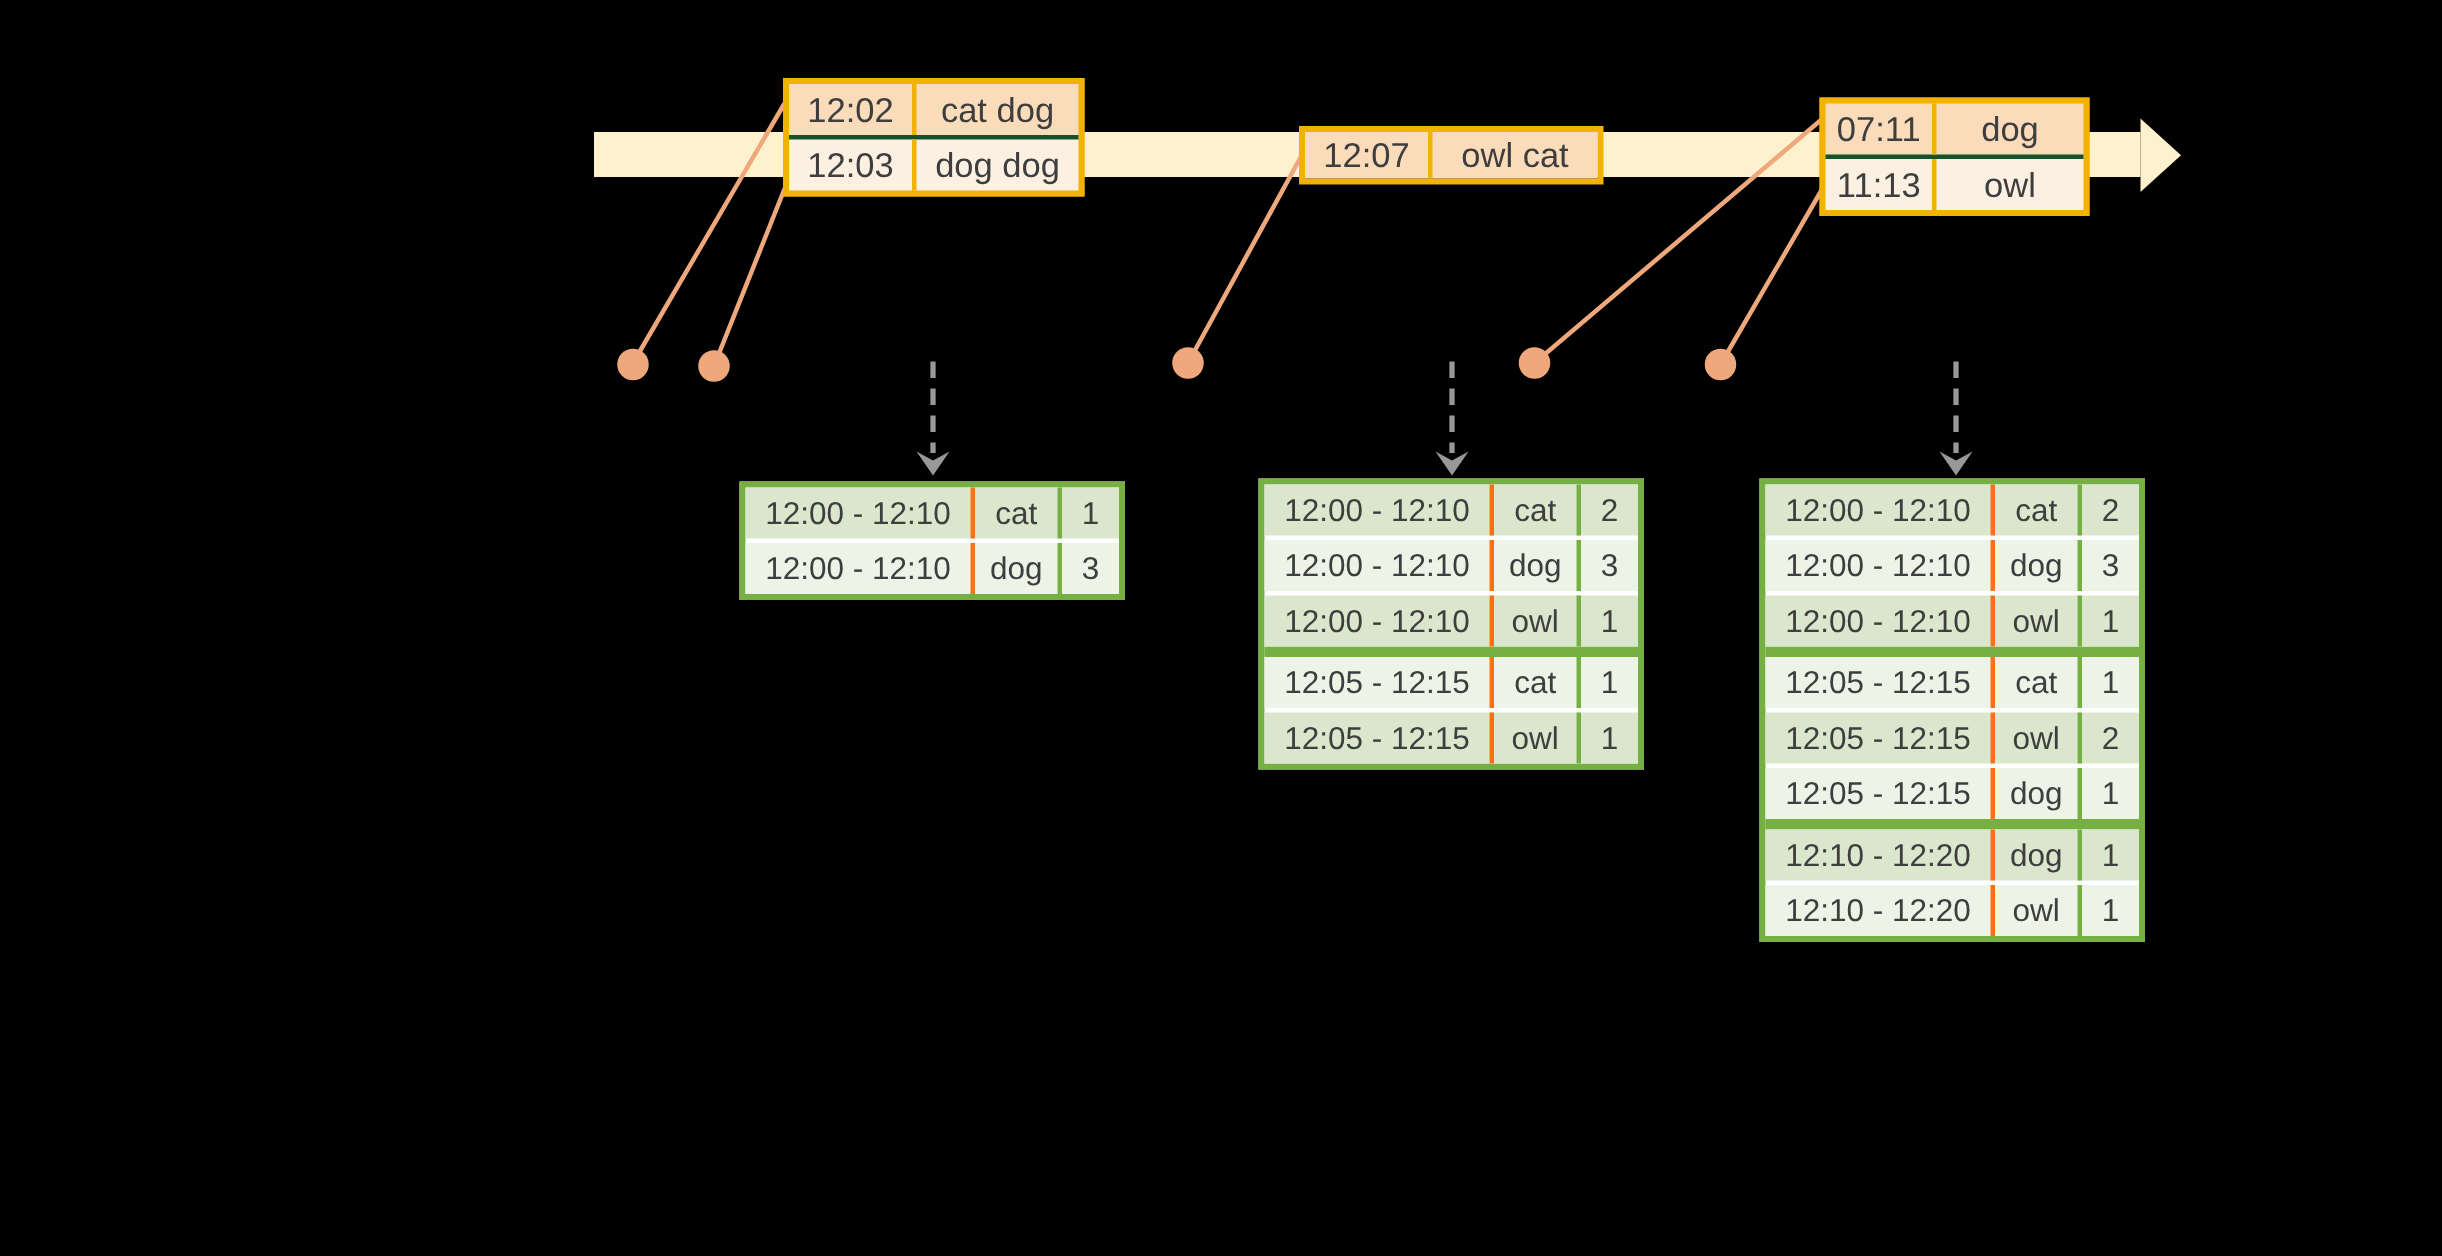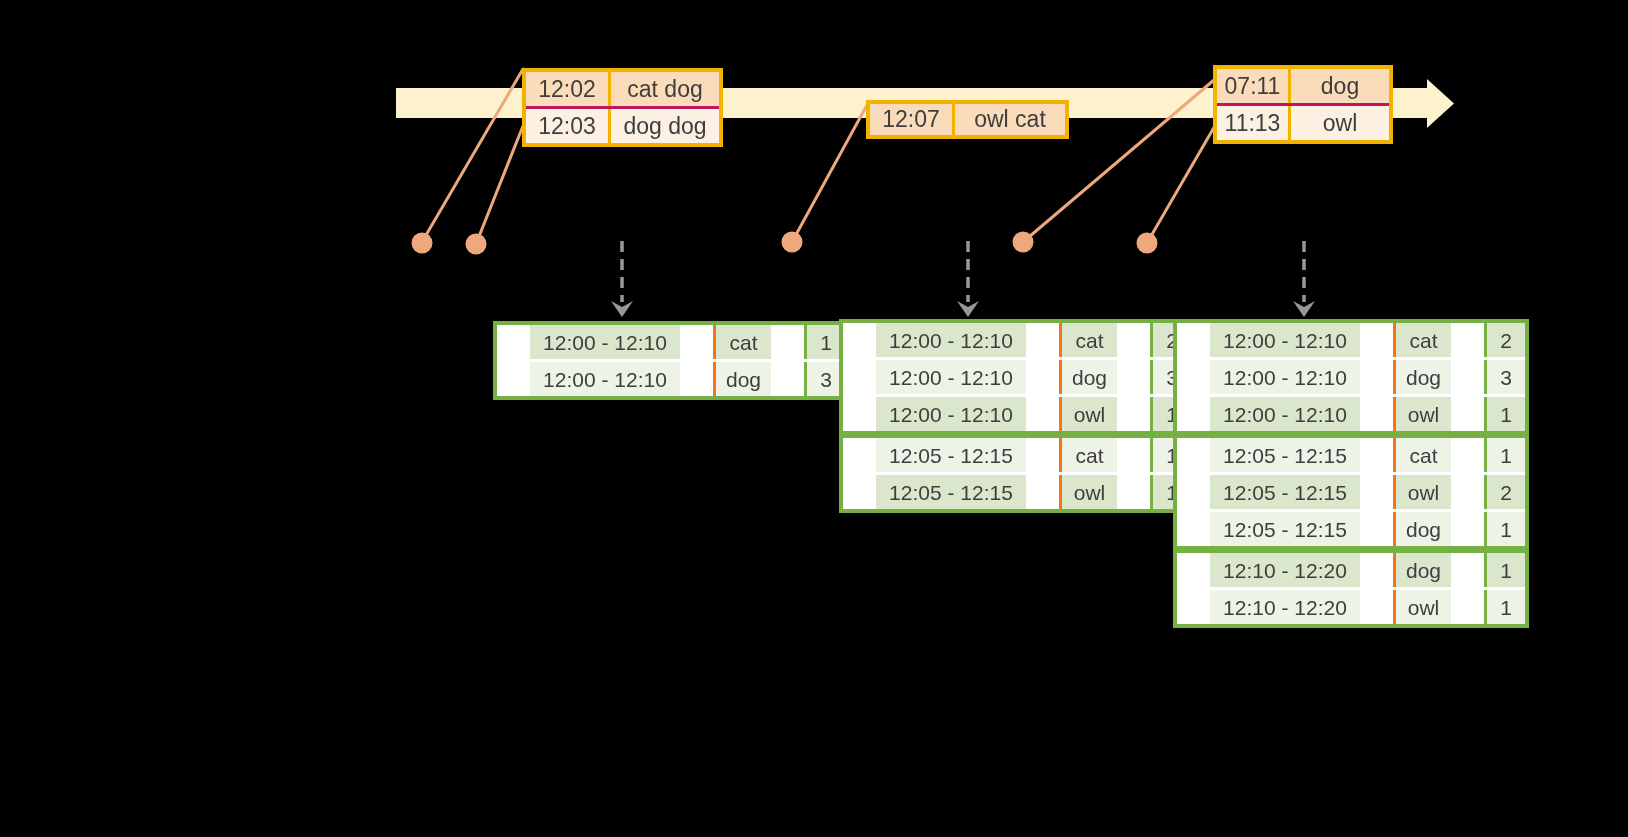--- a/index.html
+++ b/index.html
@@ -8,38 +8,38 @@
     font-family:"Liberation Sans", sans-serif;color:#3e3e3e;
   }
   .overlay{position:absolute;left:0;top:0;width:1628px;height:837px;}
 
   
   .etable{
     position:absolute;border:4px solid #f2b200;background:#f2b200;
     font-size:23px;line-height:1;
   }
   .erow{display:flex;background:#fbdcba;}
-  .erow + .erow{border-top:3px solid #be185d;}
+  .erow + .erow{border-top:3px solid #14532d;}
   .erow.alt{background:#fcf0e2;}
   .ecell{height:34px;display:flex;align-items:center;justify-content:center;}
   .ecell.ewords{border-left:3px solid #f2b200;}
   #et2 .ecell{height:31px;}
   #et1 .etime{width:82px}  #et1 .ewords{width:108px}
   #et2 .etime{width:82px}  #et2 .ewords{width:110px}
   #et3 .etime{width:71px}  #et3 .ewords{width:98px}
 
   
   .rtable{
     position:absolute;border:4px solid #76b043;background:#ffffff;
     font-size:21px;line-height:1;
   }
   .rrow{display:flex;}
   .rrow + .rrow{margin-top:3px;}
   .rrow.gstart{margin-top:0;border-top:7px solid #76b043;}
-  .rcell{height:34px;display:flex;align-items:center;justify-content:center;margin-left:33px;}
+  .rcell{height:34px;display:flex;align-items:center;justify-content:center;}
   .cwin{width:150px}
   .cword{width:55px;border-left:3px solid #f97316}
   .ccount{width:38px;border-left:3px solid #76b043}
   .rrow:nth-child(odd) .rcell{background:#dbe7cd;}
   .rrow:nth-child(even) .rcell{background:#eef3e8;}
 </style>
 </head>
 <body>
 
 <div class="canvas">
@@ -72,32 +72,32 @@
     <g>
       <line x1="968" y1="241" x2="968" y2="302" stroke="#989898" stroke-width="3.5" stroke-dasharray="11 7"></line>
       <polygon points="957,301 968,317 979,301 968,307" fill="#989898"></polygon>
     </g>
     <g>
       <line x1="1304" y1="241" x2="1304" y2="302" stroke="#989898" stroke-width="3.5" stroke-dasharray="11 7"></line>
       <polygon points="1293,301 1304,317 1315,301 1304,307" fill="#989898"></polygon>
     </g>
   </svg>
 
-  <div class="etable" id="et1" style="left:522px;top:68px">
+  <div class="etable" id="et1" style="left:522px;top:52px">
     <div class="erow">
       <div class="ecell etime">12:02</div>
       <div class="ecell ewords">cat dog</div>
     </div>
     <div class="erow alt">
       <div class="ecell etime">12:03</div>
       <div class="ecell ewords">dog dog</div>
     </div>
   </div>
 
-  <div class="etable" id="et2" style="left:866px;top:100px">
+  <div class="etable" id="et2" style="left:866px;top:84px">
     <div class="erow">
       <div class="ecell etime">12:07</div>
       <div class="ecell ewords">owl cat</div>
     </div>
   </div>
 
   <div class="etable" id="et3" style="left:1213px;top:65px">
     <div class="erow">
       <div class="ecell etime">07:11</div>
       <div class="ecell ewords">dog</div>

